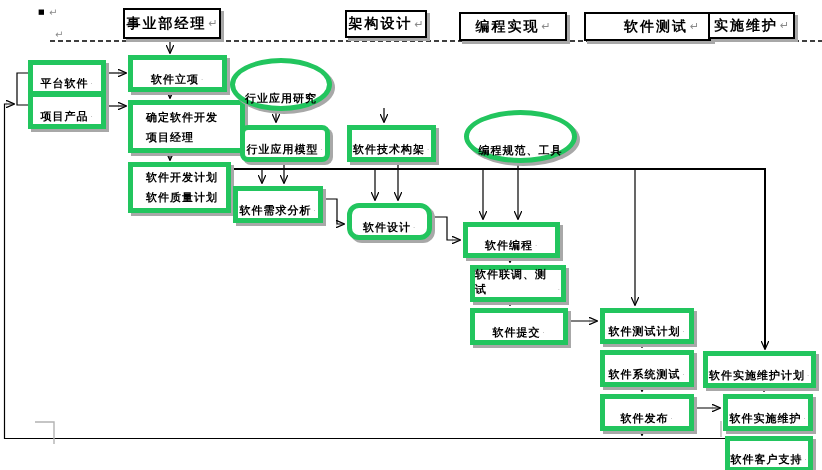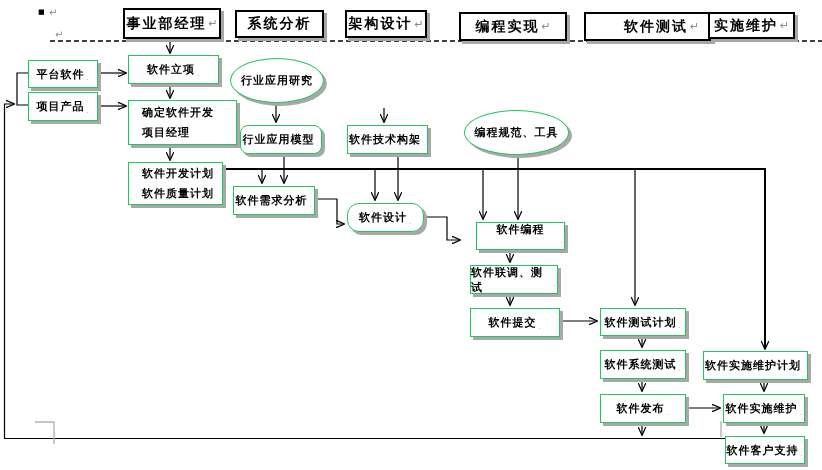--- a/index.html
+++ b/index.html
@@ -6,22 +6,22 @@
   .canvas{position:relative;width:822px;height:470px;background:#ffffff;
     font-family:"DejaVu Sans","Liberation Sans",sans-serif;overflow:hidden;color:#000;}
   .wires{position:absolute;left:0;top:0;width:822px;height:470px;z-index:1;}
   .wires path{fill:none;stroke:#000;stroke-width:1.2;}
   .wires path.thick{stroke-width:2;}
   .wires path.dashed{stroke-dasharray:5 3;stroke-width:1.4;}
   .wires path.gray{stroke:#b3b3b3;stroke-width:1.4;}
   .hdr{position:absolute;z-index:2;background:#fff;border:2px solid #000;
     box-shadow:3px 3px 0 #a8a8a8;display:flex;align-items:center;justify-content:center;
     font-size:14px;font-weight:bold;letter-spacing:2px;text-align:center;}
-  .node{position:absolute;z-index:2;background:#fff;border:1px solid #22c55e;
-    box-shadow:3px 3px 0 #a8a8a8;display:flex;align-items:center;justify-content:center;
+  .node{position:absolute;z-index:2;background:#fff;border:5px solid #22c55e;
+    box-shadow:3px 3px 0 #a8a8a8;display:flex;align-items:flex-end;justify-content:center;
     font-size:11px;font-weight:bold;letter-spacing:1px;}
   .node .lbl{white-space:pre-line;}
   .node--multi{justify-content:flex-start;text-align:left;padding-left:13px;line-height:20px;}
   .ell{border-radius:50%;}
   .ret{color:#8a8a8a;font-weight:normal;font-size:11px;letter-spacing:0;margin-left:2px;}
   .eol{color:#9a9a9a;font-size:7px;font-weight:normal;align-self:flex-end;margin:0 0 5px 2px;}
   .mark{position:absolute;z-index:2;color:#8a8a8a;font-size:10px;line-height:10px;}
   .bullet{position:absolute;z-index:2;color:#000;font-size:7px;line-height:7px;}
 </style>
 </head>
@@ -78,23 +78,20 @@
   </svg>
 
   <span class="bullet" style="left:38px;top:9px;">■</span>
   <span class="mark" style="left:49px;top:8px;">↵</span>
   <span class="mark" style="left:55px;top:30px;">↵</span>
 
   <div class="hdr" style="left:123px;top:8px;width:94px;height:27px;">
     <span>事业部经理</span>
       <span class="ret">↵</span>
   </div>
-  <div class="hdr" style="left:235px;top:10px;width:85px;height:24px;">
-    <span>系统分析</span>
-  </div>
   <div class="hdr" style="left:345px;top:10px;width:78px;height:24px;">
     <span>架构设计</span>
       <span class="ret">↵</span>
   </div>
   <div class="hdr" style="left:459px;top:12px;width:104px;height:25px;">
     <span>编程实现</span>
       <span class="ret">↵</span>
   </div>
   <div class="hdr" style="left:584px;top:12px;width:97px;height:25px;padding-left:27px;">
     <span>软件测试</span>
@@ -143,21 +140,21 @@
       <span class="eol">.</span>
   </div>
   <div class="node" style="left:233px;top:186px;width:80px;height:27px;">
     <span class="lbl">软件需求分析</span>
       <span class="eol">.</span>
   </div>
   <div class="node" style="left:347px;top:203px;width:75px;height:27px;border-radius:12px;">
     <span class="lbl">软件设计</span>
       <span class="eol">.</span>
   </div>
-  <div class="node" style="left:476px;top:222px;width:87px;height:26px;flex-direction:column;">
+  <div class="node" style="left:463px;top:222px;width:87px;height:26px;">
     <span class="lbl">软件编程</span>
       <span class="eol">.</span>
   </div>
   <div class="node" style="left:470px;top:265px;width:86px;height:27px;">
     <span class="lbl">软件联调、测试</span>
       <span class="eol">.</span>
   </div>
   <div class="node" style="left:470px;top:308px;width:88px;height:27px;">
     <span class="lbl">软件提交</span>
       <span class="eol">.</span>

